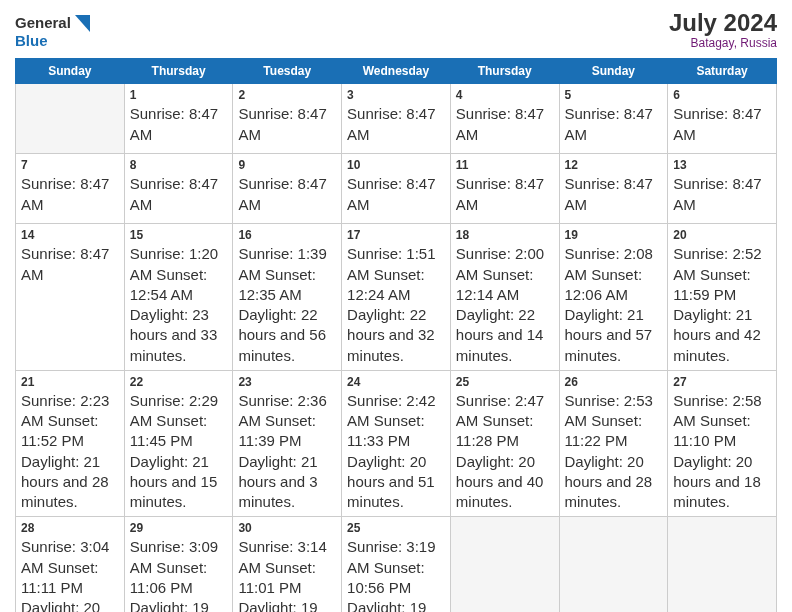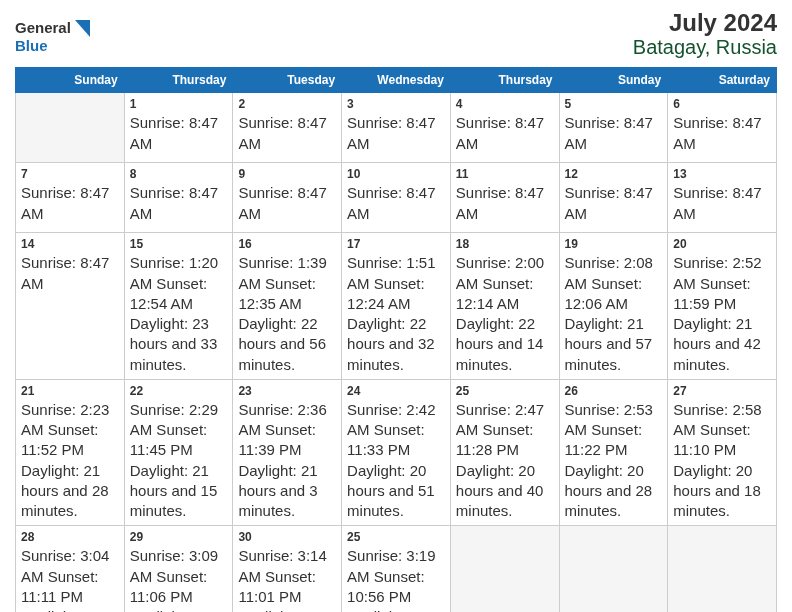--- a/index.html
+++ b/index.html
@@ -12,21 +12,21 @@
       overflow: hidden;
     }
     .page {
       width: 792px;
       height: 612px;
       padding: 10px 15px;
     }
     .header {
       display: flex;
       justify-content: space-between;
-      align-items: center;
+      align-items: flex-start;
       margin-bottom: 8px;
     }
     .logo {
       display: flex;
       align-items: center;
       gap: 4px;
     }
     .logo-icon {
       width: 28px;
       height: 28px;
@@ -34,33 +34,33 @@
     .title-block {
       text-align: right;
     }
     .month-title {
       font-size: 24px;
       font-weight: bold;
       color: #333;
       line-height: 1.1;
     }
     .location {
-      font-size: 20px;
-      color: #14532d;
+      font-size: 12px;
+      color: #701a75;
     }
     
     .calendar {
       width: 100%;
       border-collapse: collapse;
       border: 1px solid #ccc;
     }
     .calendar th {
       background-color: #1a6fb5;
       color: #fff;
-      text-align: right;
+      text-align: center;
       padding: 5px 6px;
       font-size: 12px;
       font-weight: bold;
       border: 1px solid #1a6fb5;
     }
     .calendar td {
       vertical-align: top;
       border: 1px solid #ccc;
       padding: 4px 5px;
       width: calc(100% / 7);

